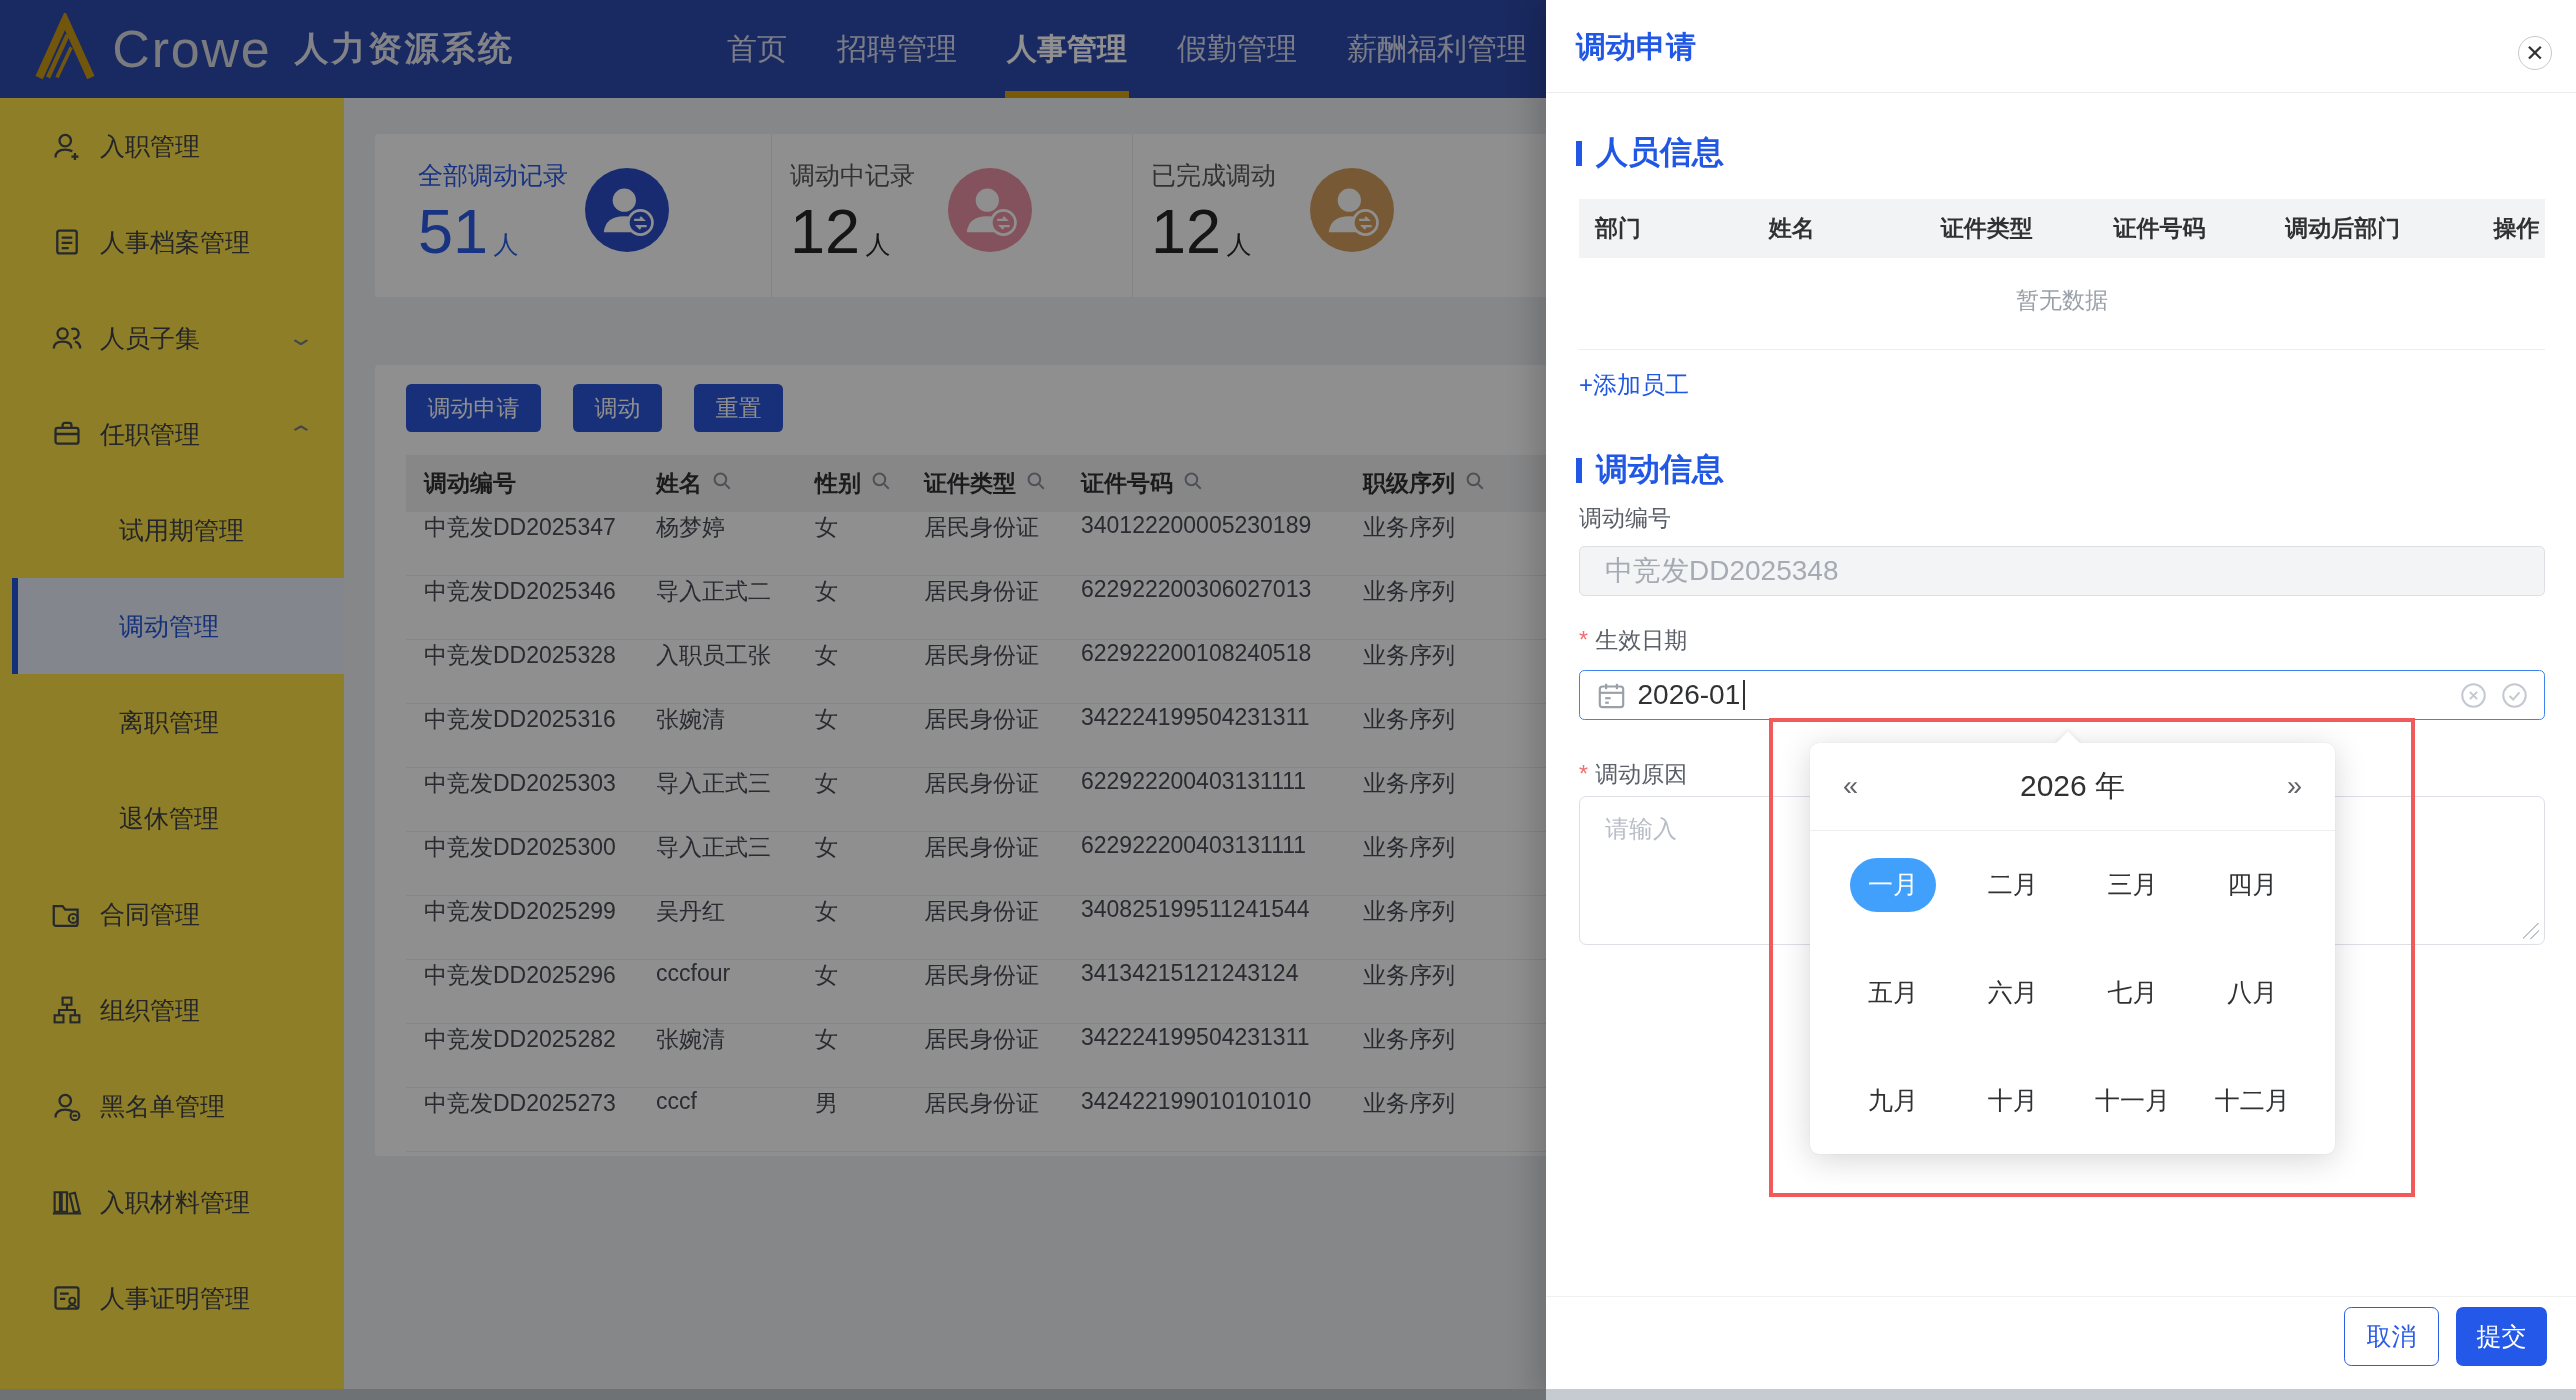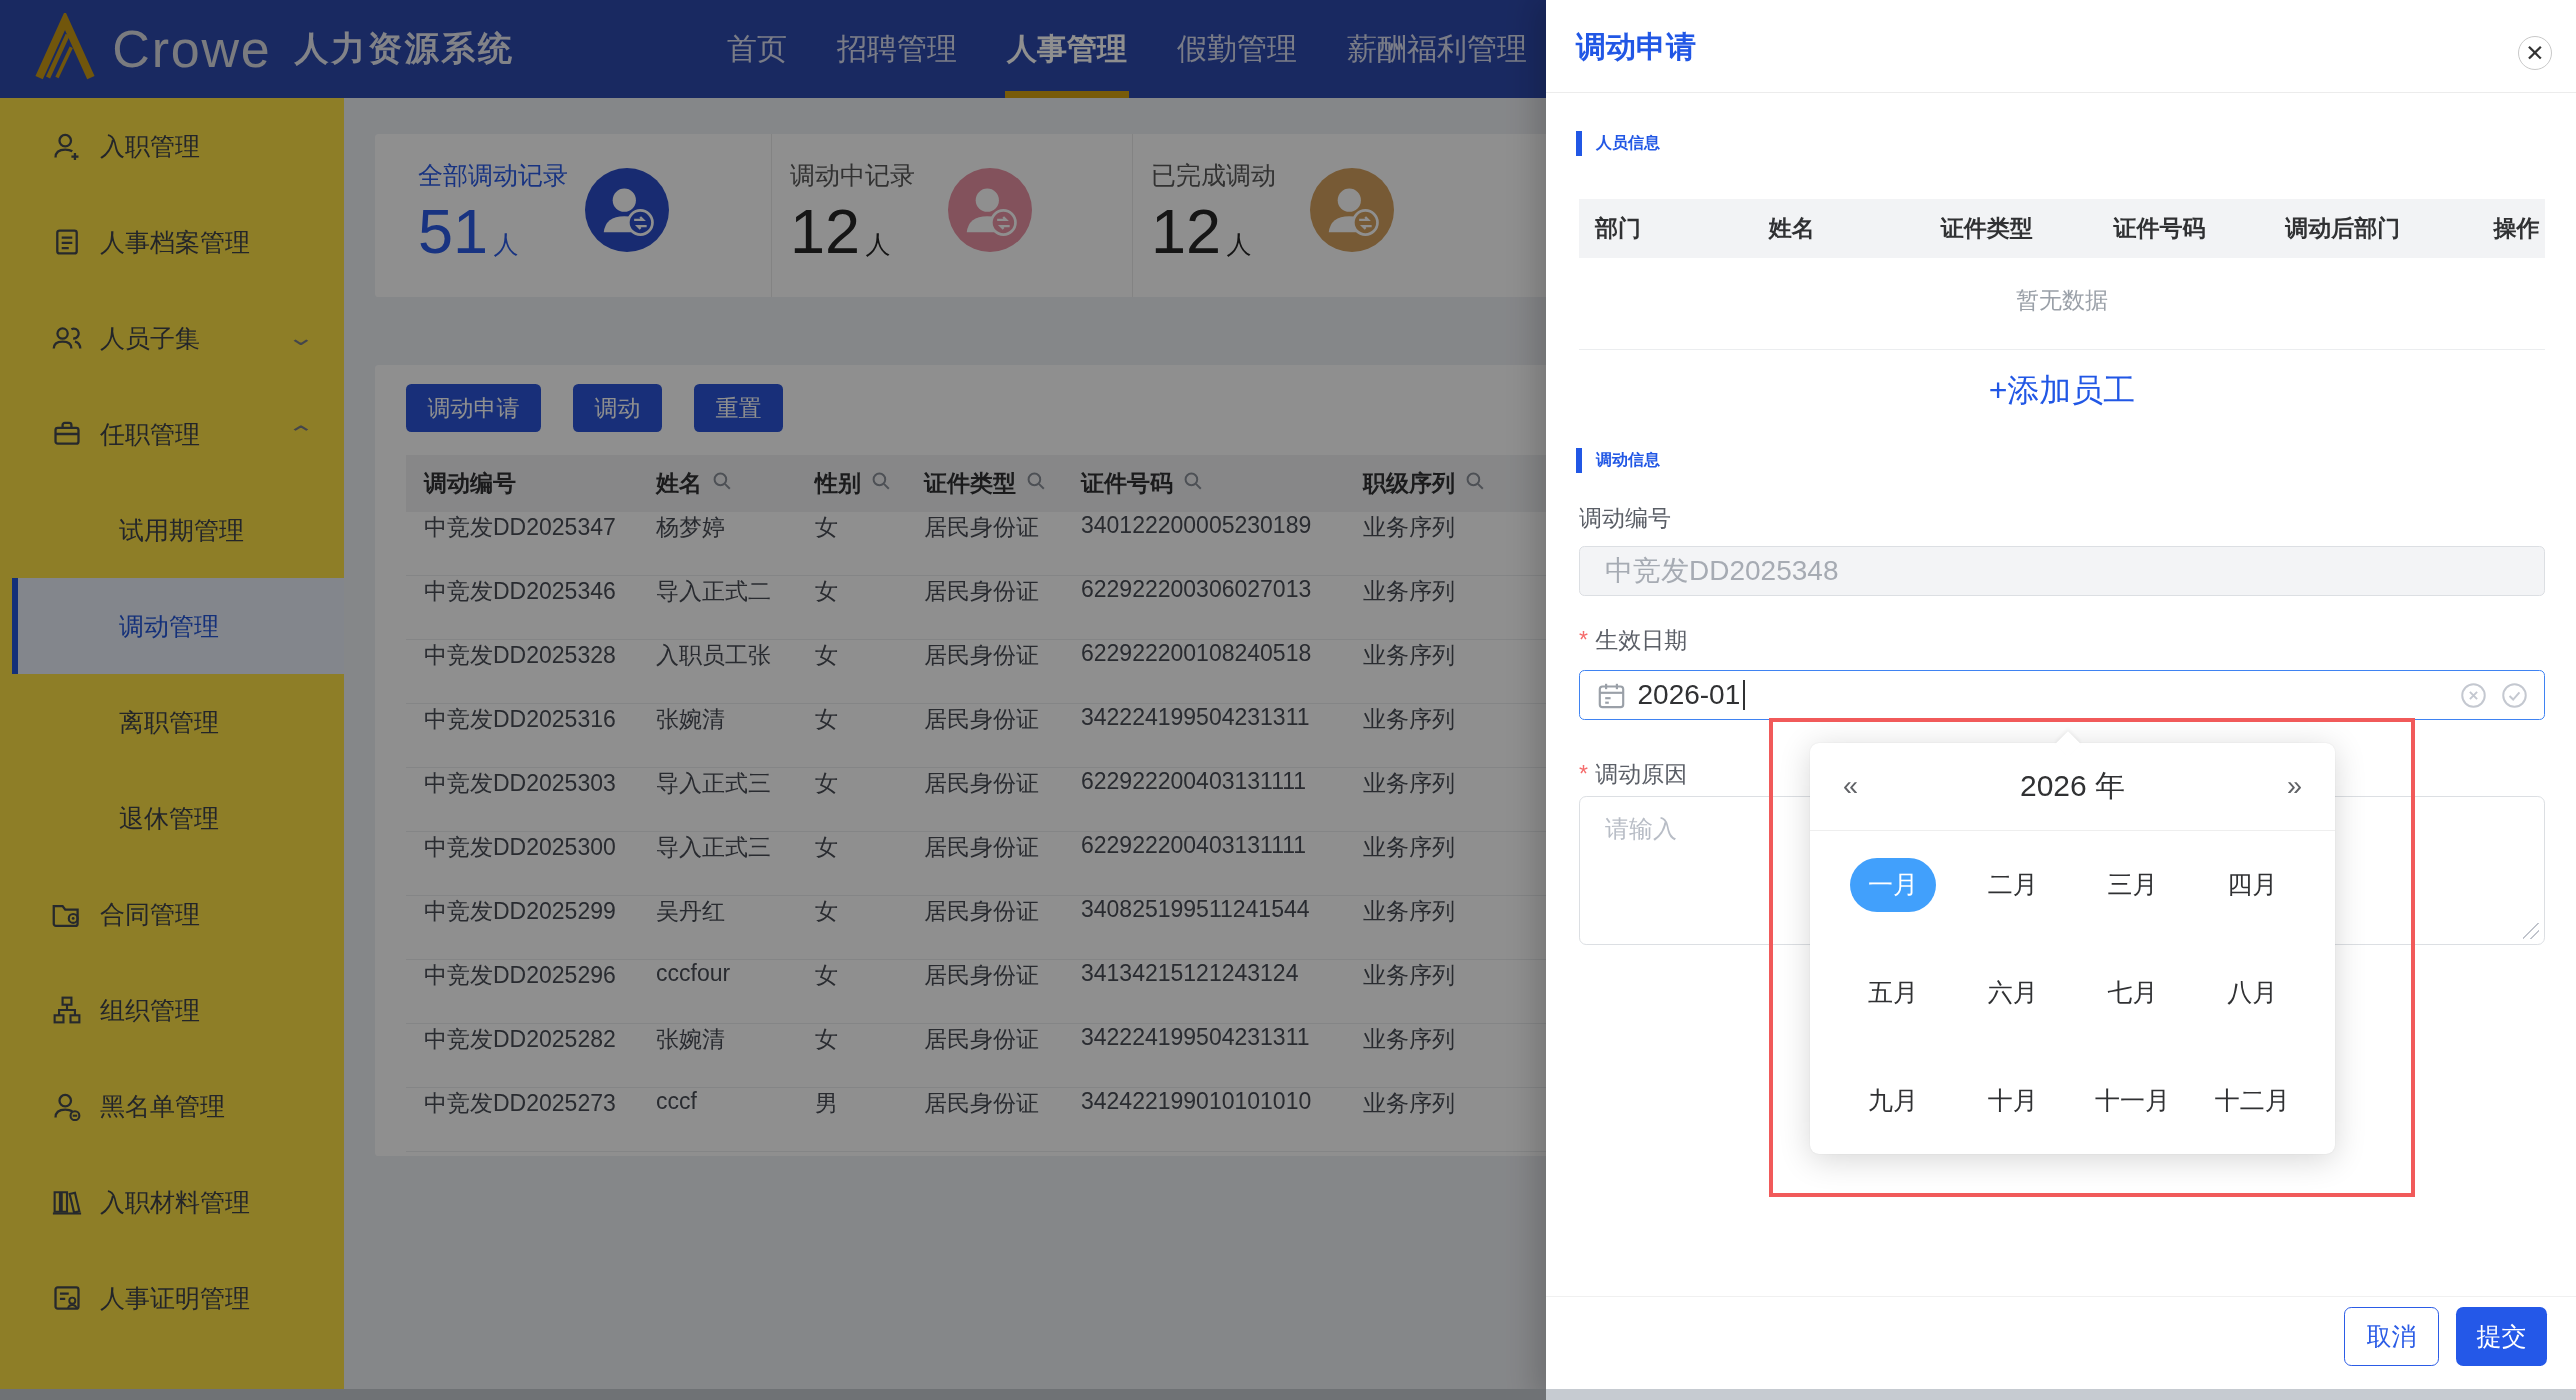--- a/index.html
+++ b/index.html
@@ -55,29 +55,29 @@
   .searchglyph{width:21.5px;height:21.5px;flex-shrink:0;}
 
   
   .dim{position:absolute;left:0;top:0;width:1546px;height:1400px;background:rgba(0,0,0,.44);z-index:50;}
 
   
   .drawer{position:absolute;left:1546px;top:0;width:1030px;height:1400px;background:#fff;z-index:40;box-shadow:-10.7px 0 29px rgba(0,0,0,.18);}
   .drawer-header{position:absolute;left:0;top:0;width:100%;height:93px;border-bottom:0.9px solid #ececec;}
   .drawer-title{position:absolute;left:30px;top:27px;font-size:30px;font-weight:700;color:#2157e5;}
   .close-btn{position:absolute;left:972px;top:36px;width:34px;height:34px;border-radius:50%;border:1.8px solid #c9c9c9;display:flex;align-items:center;justify-content:center;color:#333;font-size:23px;font-weight:700;cursor:pointer;background:#fff;}
-  .sectiontitle{position:absolute;display:flex;align-items:center;gap:14.3px;font-size:16px;font-weight:700;color:#2157e5;}
+  .sectiontitle{position:absolute;display:flex;align-items:center;gap:14.3px;font-size:32px;font-weight:700;color:#2157e5;}
   .sectiontitle::before{content:"";width:6.3px;height:25px;background:#2157e5;}
   .emp-table{position:absolute;left:33px;top:199px;width:966px;}
   .emp-head{display:flex;background:#f2f3f5;height:59px;align-items:center;font-size:23px;font-weight:700;color:#303133;}
   .emp-col{padding-left:16px;}
   .e0{width:174px;}.e1{width:172px;}.e2{width:173px;}.e3{width:172px;}.e4{width:188px;}.e5{width:88px;text-align:right;padding-right:5.4px;}
   .emp-empty{position:absolute;left:33px;top:285px;width:966px;text-align:center;font-size:23px;color:#9aa0a8;}
   .emp-divider{position:absolute;left:33px;top:349px;width:966px;border-bottom:0.9px solid #ebedef;}
-  .addlink{position:absolute;left:33px;top:369px;width:966px;text-align:center;font-size:32px;color:#2157e5;cursor:pointer;}
+  .addlink{position:absolute;left:33px;top:369px;width:966px;font-size:24px;color:#2157e5;cursor:pointer;}
   .flabel{position:absolute;left:33px;font-size:23px;color:#5a5e66;}
   .flabel .req{color:#f56c6c;margin-right:7.2px;}
   .finput{position:absolute;left:33px;width:966px;height:50px;border-radius:5.4px;display:flex;align-items:center;font-size:28px;}
   .input-disabled{background:#f3f4f6;border:0.9px solid #dcdfe3;color:#a6abb3;padding-left:25px;}
   .input-focus{background:#fff;border:1.8px solid #3f83f2;color:#303133;padding-left:18px;}
   .cal-glyph{width:27px;height:27px;margin-right:12.5px;flex-shrink:0;}
   .caret-line{display:inline-block;width:1.8px;height:30px;background:#303133;margin-left:2.7px;animation:none;}
   .input-suffix{position:absolute;right:16px;top:0;height:100%;display:flex;align-items:center;gap:14.3px;color:#c4c8d0;}
   .sicon-circ{width:27px;height:27px;}
   .ftextarea{position:absolute;left:33px;top:796px;width:966px;height:149px;border:0.9px solid #dcdfe3;border-radius:7.2px;font-size:24px;color:#b8bdc6;padding:16px 0 0 25px;background:#fff;}

